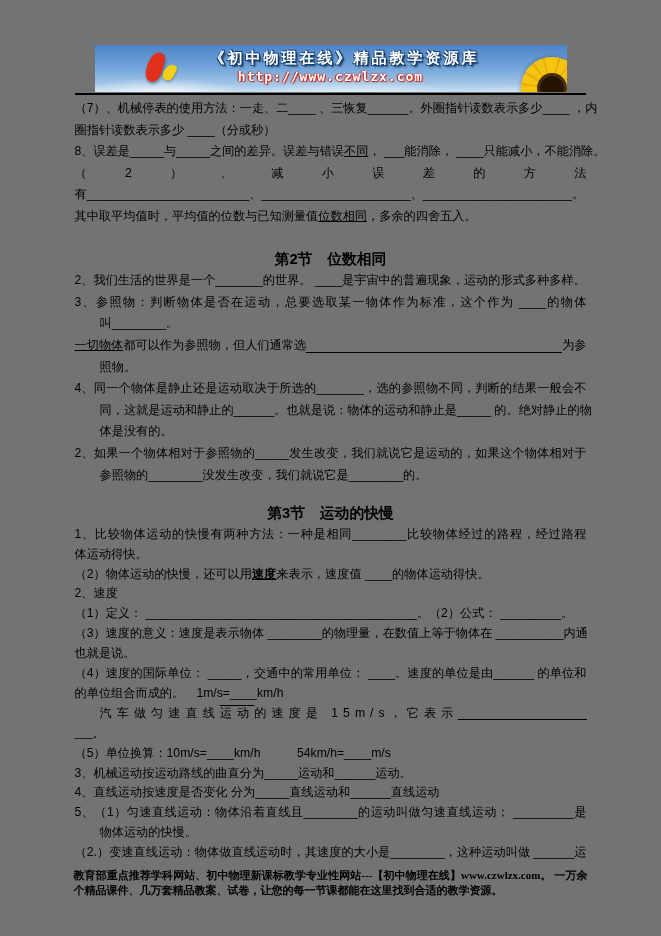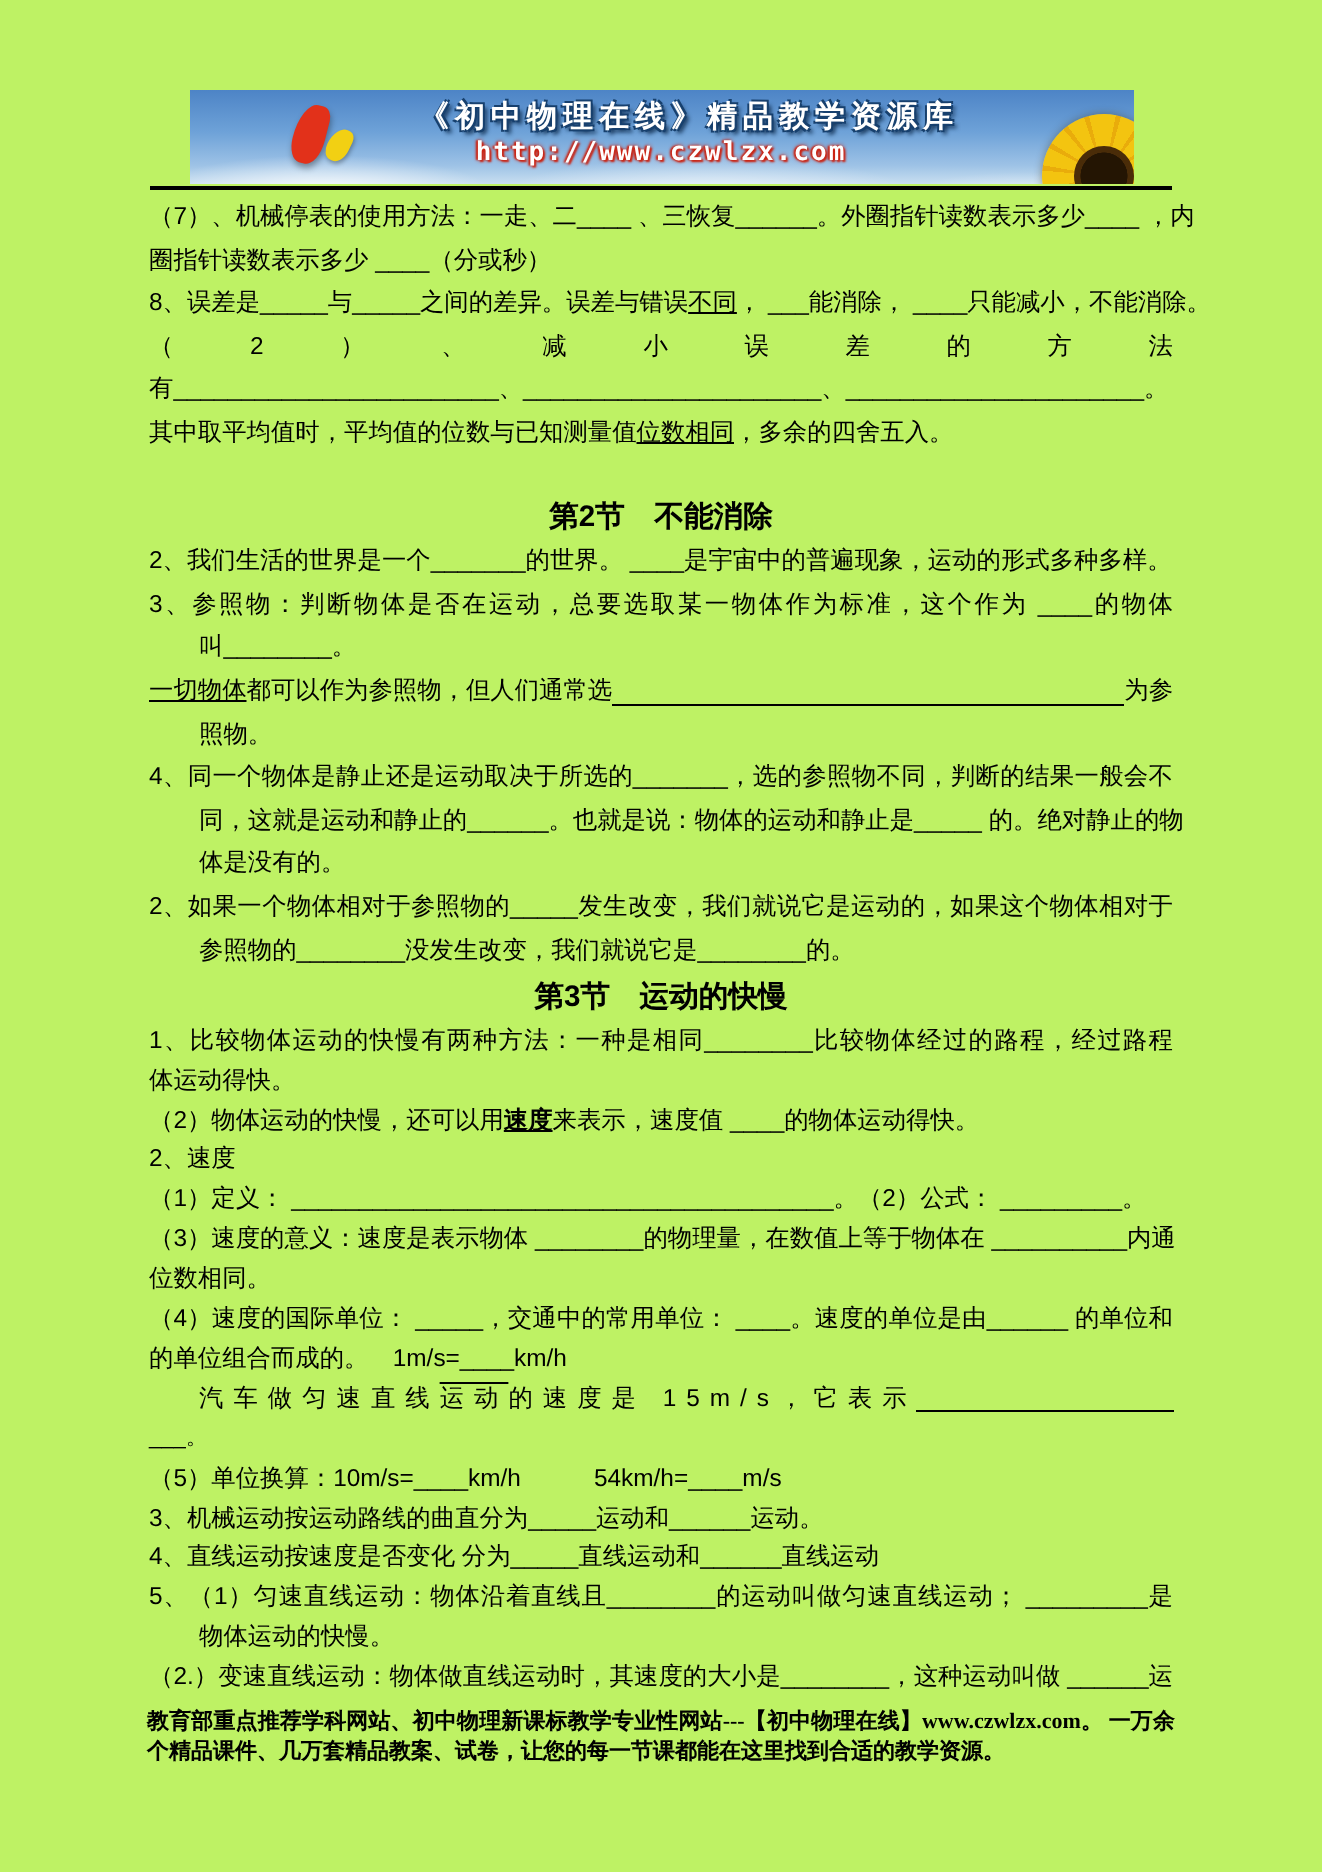--- a/index.html
+++ b/index.html
@@ -1,21 +1,21 @@
 <!DOCTYPE html>
 <html><head>
 <meta charset="utf-8">
 <style>
   html,body{margin:0;padding:0;}
   body{
     width:661px;height:936px;background:#ffffff;
     font-family:"Liberation Sans","DejaVu Sans",sans-serif;
     color:#000;
   }
-  .page{position:relative;width:661px;height:936px;background:#bef264;overflow:hidden;}
+  .page{position:relative;width:661px;height:936px;background:#737373;overflow:hidden;}
 
   
   .banner{
     position:relative;width:472px;height:47px;margin:45px auto 0;
     background:
       radial-gradient(ellipse 120px 26px at 14% 108%, rgba(255,255,255,.85), rgba(255,255,255,0) 70%),
       radial-gradient(ellipse 150px 30px at 55% 115%, rgba(255,255,255,.65), rgba(255,255,255,0) 70%),
       radial-gradient(ellipse 90px 22px at 88% 120%, rgba(255,255,255,.5), rgba(255,255,255,0) 70%),
       linear-gradient(180deg,#4d84c6 0%,#6ea2d8 45%,#9dc2e6 80%,#c9dff0 100%);
     overflow:hidden;
@@ -62,21 +62,21 @@
   .ln{white-space:nowrap;}
   .j{text-align:justify;text-align-last:justify;}
   .indent{padding-left:25px;}
   .u{text-decoration:underline;}
   .bu{font-weight:bold;text-decoration:underline;}
   .ol{text-decoration:overline;}
   .flexline{display:flex;align-items:flex-end;white-space:nowrap;}
   .fill{flex:1 1 auto;border-bottom:1px solid #000;margin-bottom:4px;min-width:20px;}
   .sec-h{text-align:center;font-weight:bold;font-size:14.8px;white-space:nowrap;text-align-last:center;}
   .gap-before-s2{margin-top:21px;}
-  .gap-before-s3{margin-top:3px;}
+  .gap-before-s3{margin-top:17px;}
   .s3 .ln,.s3 .flexline{line-height:19.9px;}
   .shortln{line-height:13px;font-size:11px;}
   .spread{letter-spacing:5px;}
 
   
   .footer{
     width:514px;margin:5px auto 0;font-size:11px;font-weight:bold;line-height:14.5px;
     text-align:justify;color:#000;
     font-family:"Liberation Serif","DejaVu Serif",serif;
   }
@@ -103,21 +103,21 @@
 
   <div class="content">
 
     <div class="ln j">（7）、机械停表的使用方法：一走、二____ 、三恢复______。外圈指针读数表示多少____ ，内</div>
     <div class="ln">圈指针读数表示多少 ____（分或秒）</div>
     <div class="ln j"><span>8、误差是_____与_____之间的差异。误差与错误</span><span class="u">不同</span><span>， ___能消除， ____只能减小，不能消除。</span></div>
     <div class="ln j">（2）、减小误差的方法</div>
     <div class="ln">有________________________、______________________、______________________。</div>
     <div class="ln"><span>其中取平均值时，平均值的位数与已知测量值</span><span class="u">位数相同</span><span>，多余的四舍五入。</span></div>
 
-    <div class="sec-h gap-before-s2">第2节　不能消除</div>
+    <div class="sec-h gap-before-s2">第2节　位数相同</div>
     <div class="ln">2、我们生活的世界是一个_______的世界。 ____是宇宙中的普遍现象，运动的形式多种多样。</div>
     <div class="ln j">3、参照物：判断物体是否在运动，总要选取某一物体作为标准，这个作为 ____的物体</div>
     <div class="ln indent">叫________。</div>
     <div class="flexline">
         <span class="u">一切物体</span>
         <span>都可以作为参照物，但人们通常选</span>
         <span class="fill"></span>
         <span>为参</span>
       </div>
     <div class="ln indent">照物。</div>
@@ -128,21 +128,21 @@
     <div class="ln indent">参照物的________没发生改变，我们就说它是________的。</div>
 
     <div class="s3">
       <div class="sec-h gap-before-s3">第3节　运动的快慢</div>
       <div class="ln j">1、比较物体运动的快慢有两种方法：一种是相同________比较物体经过的路程，经过路程</div>
       <div class="ln">体运动得快。</div>
       <div class="ln"><span>（2）物体运动的快慢，还可以用</span><span class="bu">速度</span><span>来表示，速度值 ____的物体运动得快。</span></div>
       <div class="ln">2、速度</div>
       <div class="ln">（1）定义： ________________________________________。（2）公式： _________。</div>
       <div class="ln j">（3）速度的意义：速度是表示物体 ________的物理量，在数值上等于物体在 __________内通</div>
-      <div class="ln">位数相同。</div>
+      <div class="ln">也就是说。</div>
       <div class="ln j">（4）速度的国际单位： _____，交通中的常用单位： ____。速度的单位是由______ 的单位和</div>
       <div class="ln">的单位组合而成的。　1m/s=____km/h</div>
       <div class="flexline indent spread">
           <span>汽车做匀速直线</span>
           <span class="ol">运动</span>
           <span>的速度是 15m/s，它表示</span>
           <span class="fill"></span>
         </div>
       <div class="ln shortln">___。</div>
       <div class="ln">（5）单位换算：10m/s=____km/h　　　54km/h=____m/s</div>

